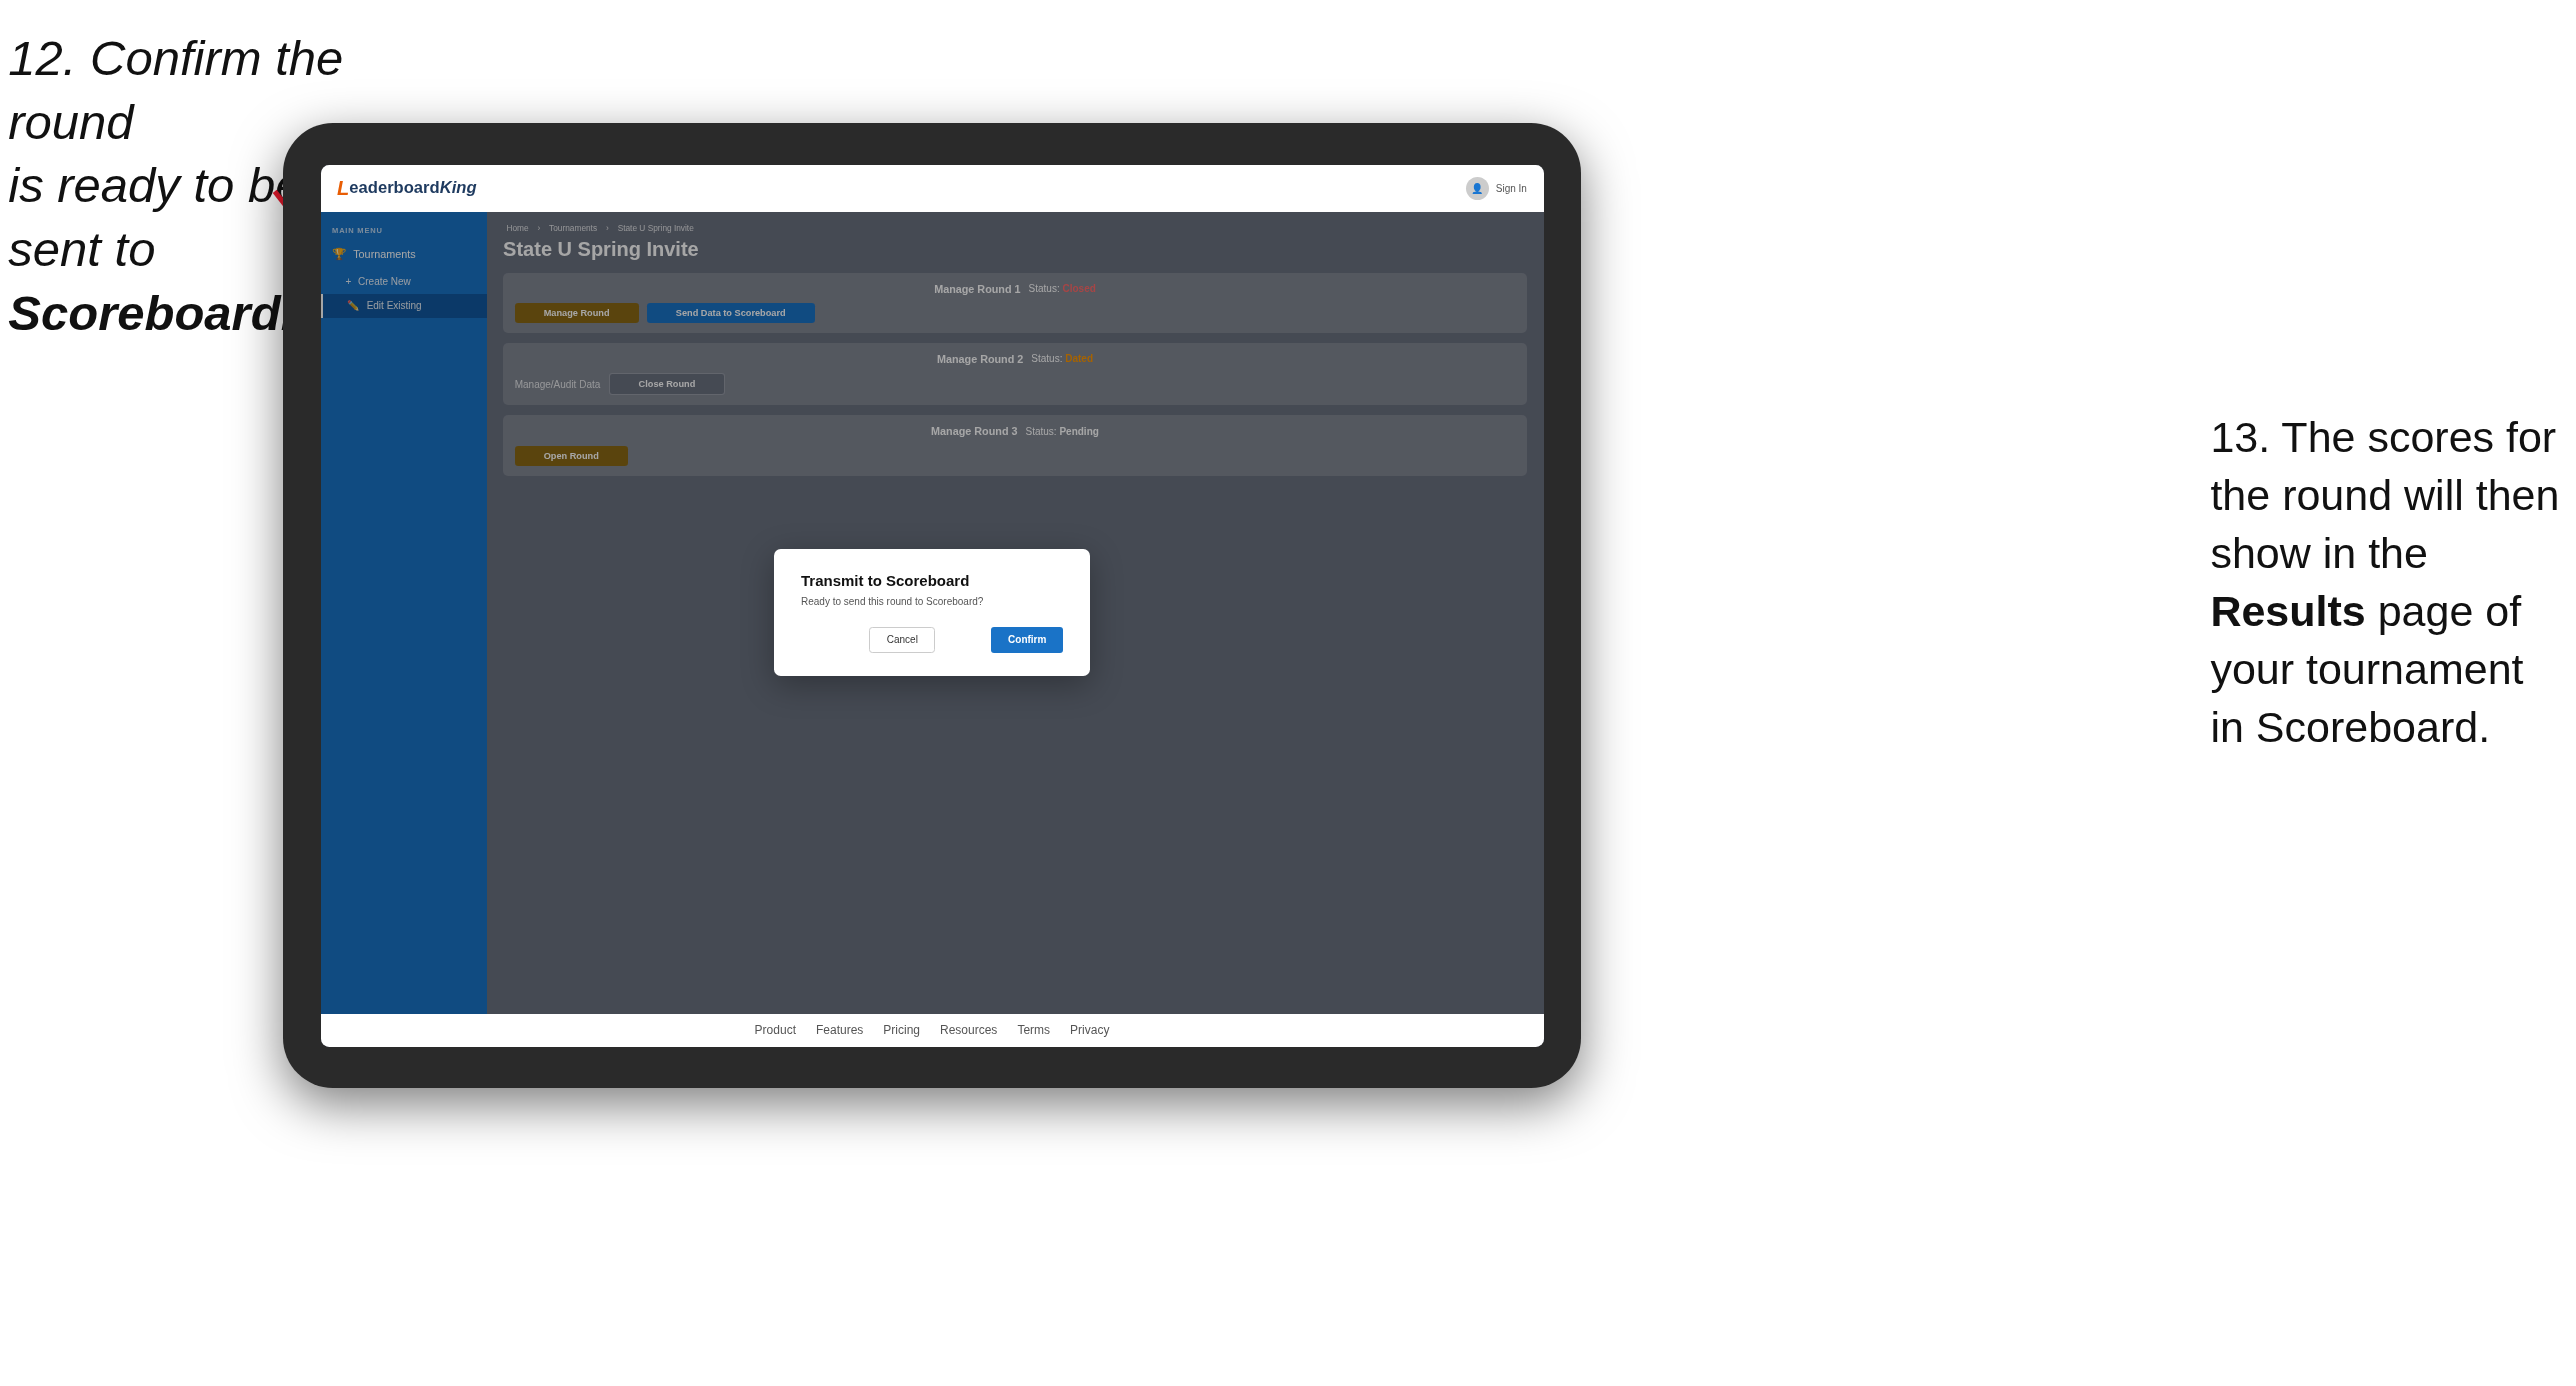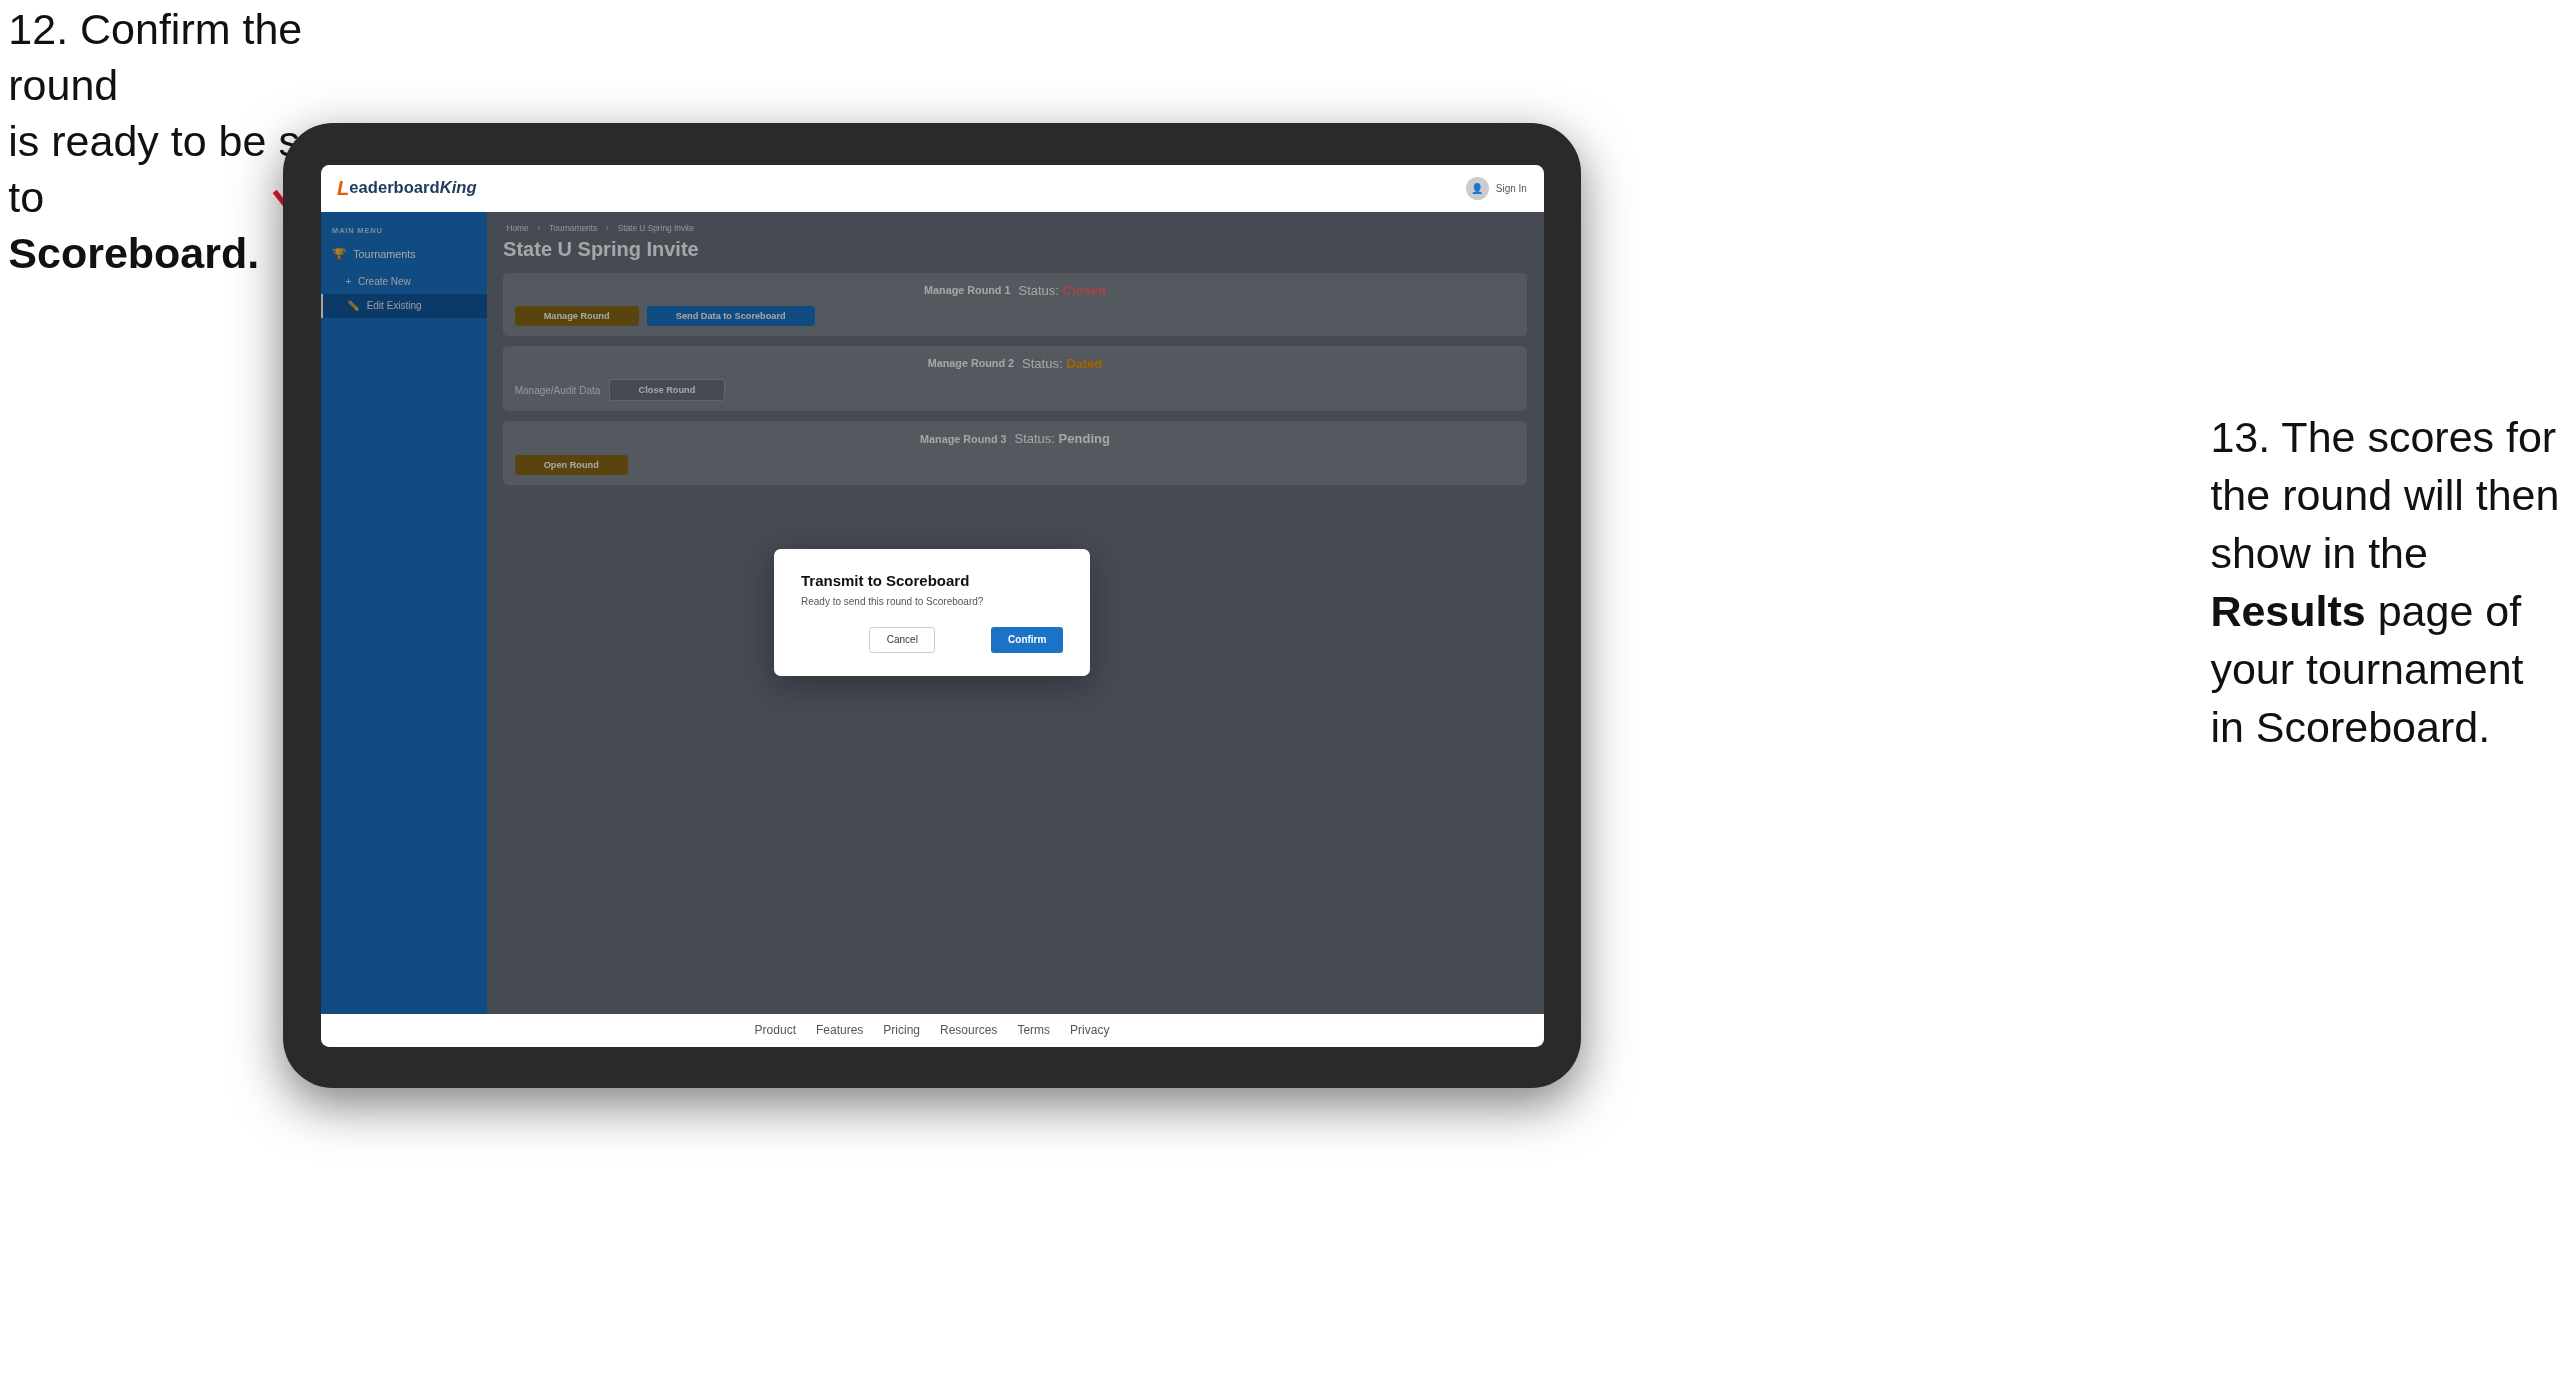--- a/index.html
+++ b/index.html
@@ -8,26 +8,27 @@
       font-family: -apple-system, BlinkMacSystemFont, 'Segoe UI', sans-serif;
       width: 2576px;
       height: 1386px;
       position: relative;
       overflow: hidden;
     }
 
     
     .instruction-top {
       position: absolute;
-      top: 2px;
+      top: 27px;
       left: 8.3px;
-      font-size: 43px;
+      font-size: 49px;
       line-height: 1.3;
       color: #111;
       max-width: 399px;
+      font-style: italic;
     }
     .instruction-top strong { font-weight: 900; }
 
     
     .instruction-bottom {
       position: absolute;
       top: 408px;
       right: 16.6px;
       font-size: 43px;
       line-height: 1.35;
@@ -190,21 +191,21 @@
       margin-bottom: 8.3px;
     }
 
     .round-title {
       font-size: 10.8px;
       font-weight: 600;
       color: #fff;
     }
 
     .status-label {
-      font-size: 13px;
+      font-size: 10px;
       color: #fff;
       margin-left: 8px;
     }
 
     .status-label strong { font-weight: 700; }
 
     .round-actions {
       display: flex;
       gap: 8.3px;
       align-items: center;

